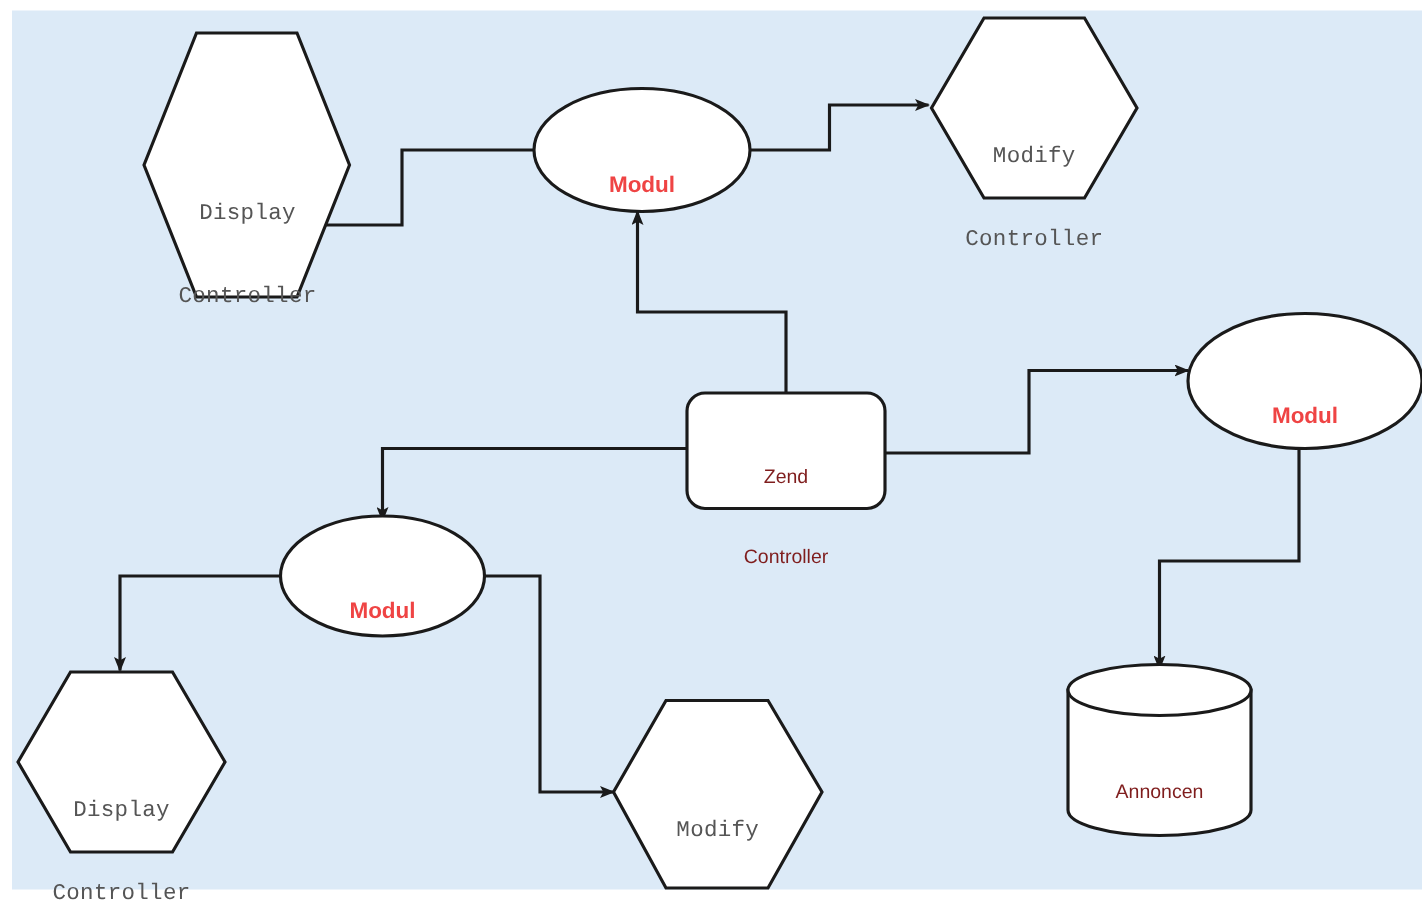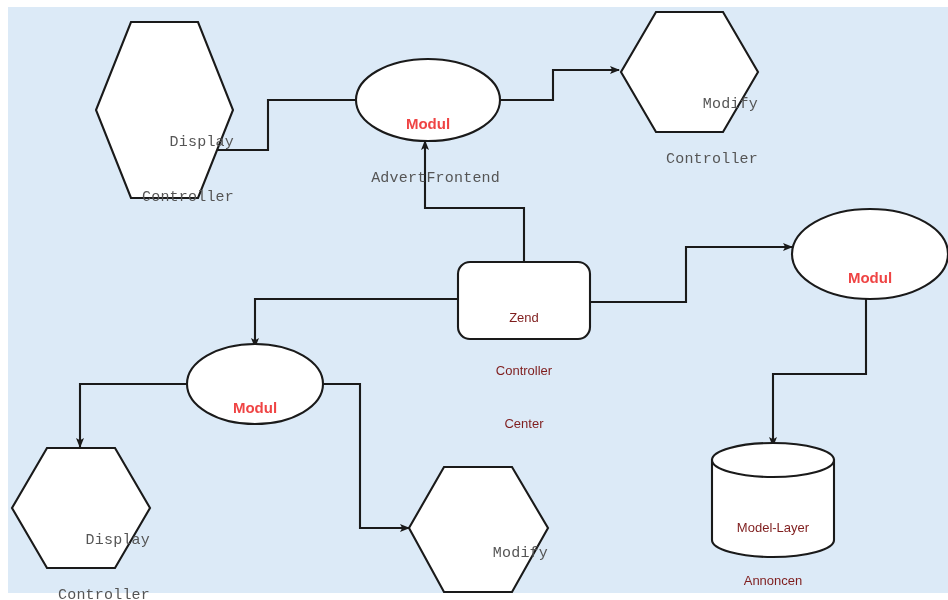--- a/index.html
+++ b/index.html
@@ -13,21 +13,21 @@
   }
   #canvas svg{position:absolute;top:0;left:0;}
   .nodelabel{
     position:absolute;
     text-align:center;
     line-height:1.18;
     pointer-events:none;
     white-space:pre;
   }
   .t-bold{font-family:"Liberation Sans",sans-serif;font-weight:bold;font-size:15px;color:#ef4444;}
-  .t-mono{font-family:"Liberation Mono","DejaVu Sans Mono",monospace;font-size:15px;color:#555;letter-spacing:0.2px;text-align:right;}
+  .t-mono{font-family:"Liberation Mono","DejaVu Sans Mono",monospace;font-size:15px;color:#555;letter-spacing:0.2px;}
   .t-plain{font-family:"Liberation Sans",sans-serif;font-size:13px;color:#7f1d1d;}
 </style>
 </head>
 <body>
 
 <div id="canvas">
 
   <svg width="948" height="600" viewBox="0 0 948 600">
     <defs>
       <marker id="arrowhead" markerWidth="10" markerHeight="8" refX="9" refY="4" orient="auto" markerUnits="userSpaceOnUse">
@@ -80,32 +80,30 @@
     </g>
   </svg>
 
   <div class="nodelabel" style="left:96px;top:96px;width:138px;">
     <div class="t-mono">Display</div>
     <div class="t-mono">Controller</div>
   </div>
 
   <div class="nodelabel" style="left:356px;top:77px;width:144px;">
     <div class="t-bold">Modul</div>
-    <div class="t-mono">AdvertFrontend</div>
   </div>
 
   <div class="nodelabel" style="left:621px;top:58px;width:137px;">
     <div class="t-mono">Modify</div>
     <div class="t-mono">Controller</div>
   </div>
 
   <div class="nodelabel" style="left:458px;top:272px;width:132px;">
     <div class="t-plain">Zend</div>
     <div class="t-plain">Controller</div>
-    <div class="t-plain">Center</div>
   </div>
 
   <div class="nodelabel" style="left:792px;top:231px;width:156px;">
     <div class="t-bold">Modul</div>
   </div>
 
   <div class="nodelabel" style="left:183px;top:361px;width:144px;">
     <div class="t-bold">Modul</div>
   </div>
 
@@ -113,17 +111,16 @@
     <div class="t-mono">Display</div>
     <div class="t-mono">Controller</div>
   </div>
 
   <div class="nodelabel" style="left:409px;top:507px;width:139px;">
     <div class="t-mono">Modify</div>
     
   </div>
 
   <div class="nodelabel" style="left:708px;top:482px;width:130px;">
-    <div class="t-plain">Model-Layer</div>
     <div class="t-plain">Annoncen</div>
   </div>
 
 </div>
 
 </body></html>

